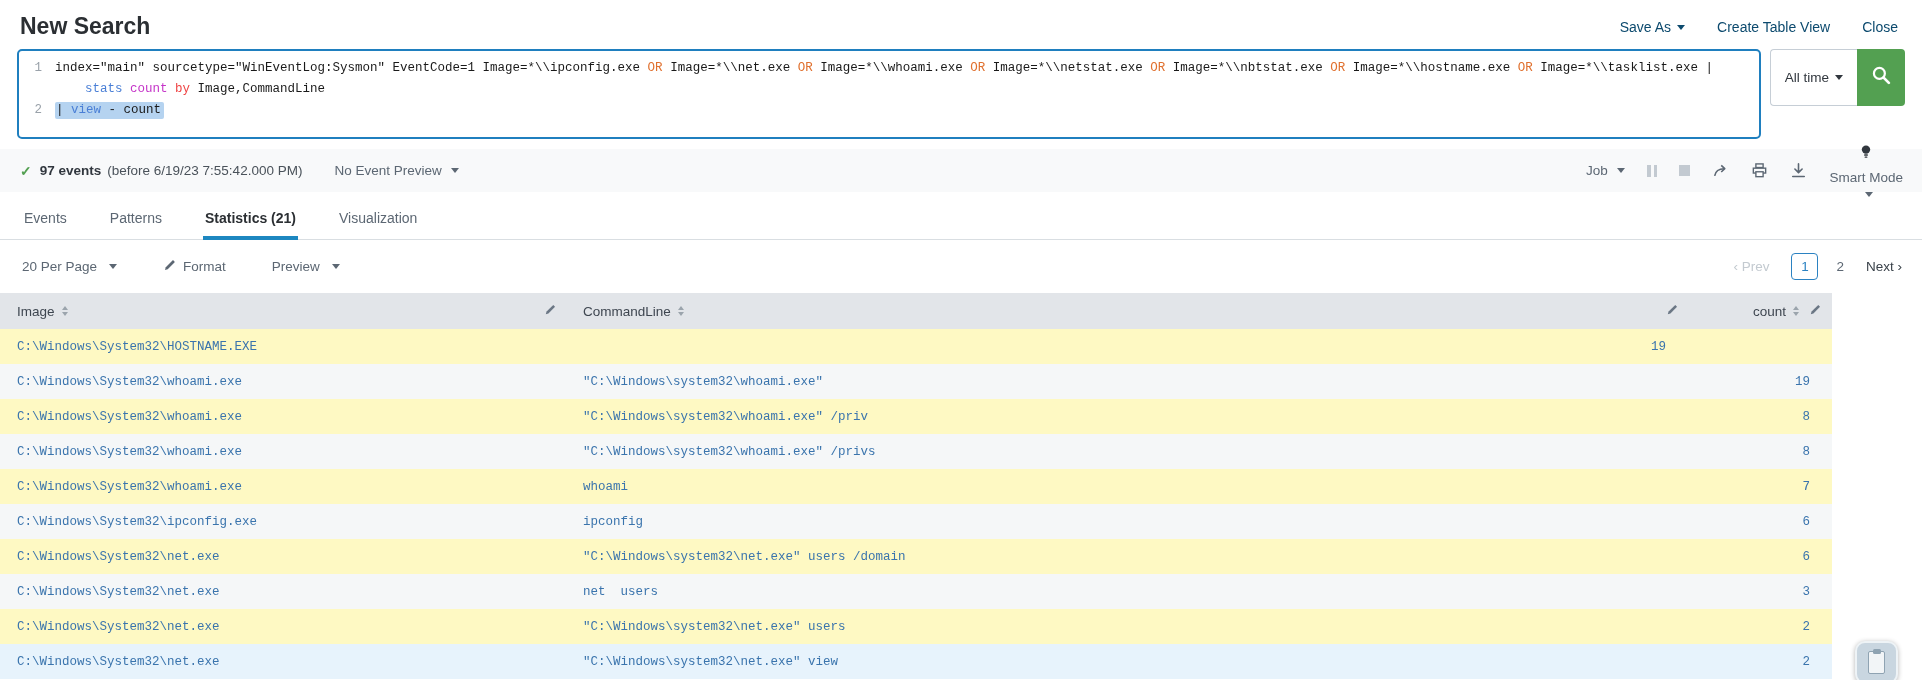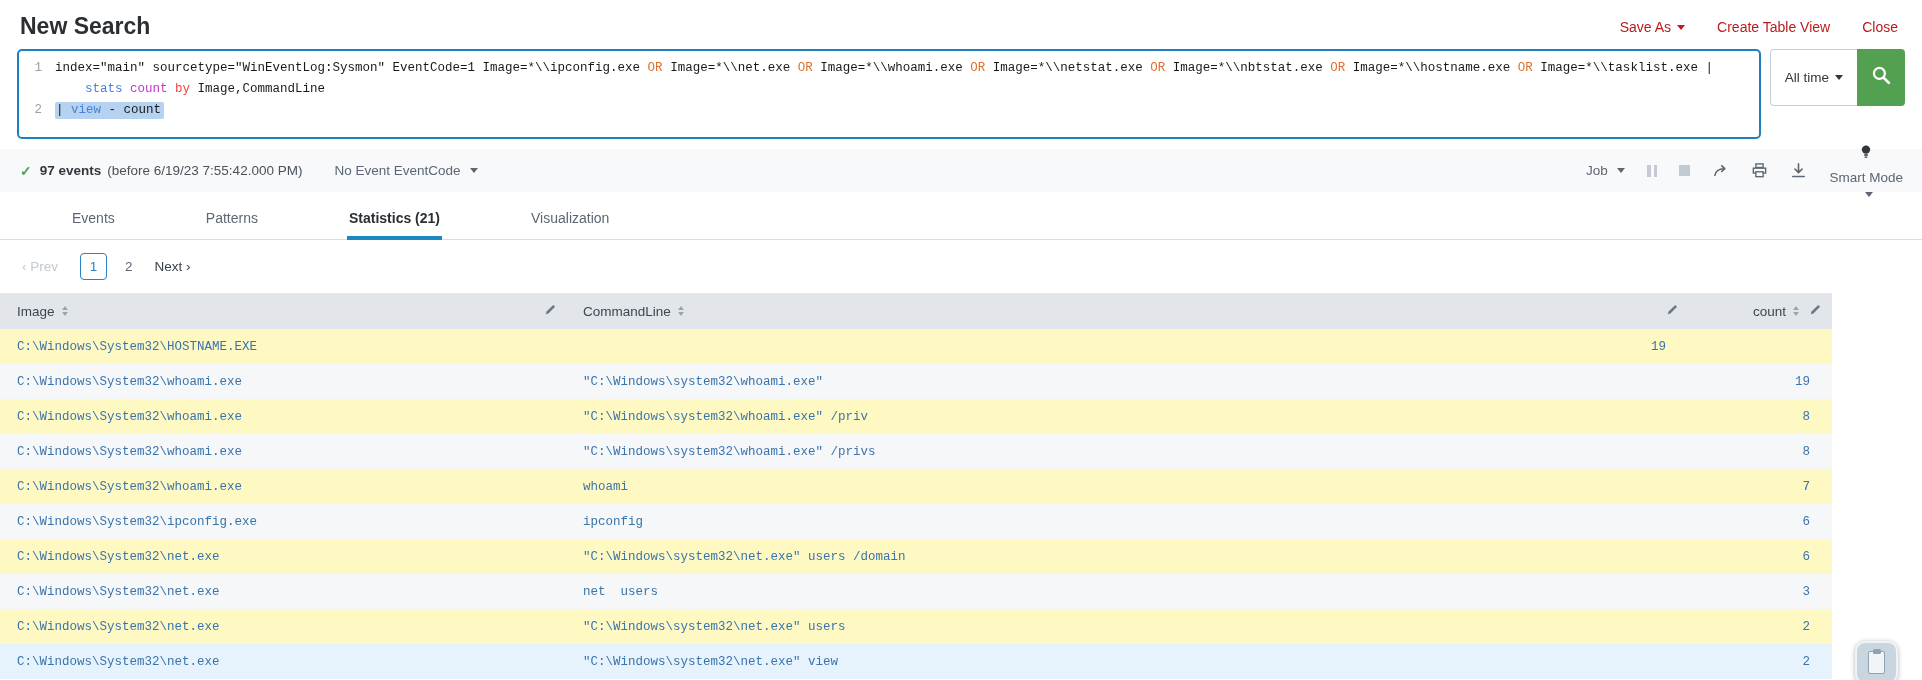--- a/index.html
+++ b/index.html
@@ -2,21 +2,21 @@
 <html><head>
 <meta charset="utf-8">
 <style>
   * { margin:0; padding:0; box-sizing:border-box; }
   html,body { width:1922px; height:680px; overflow:hidden; background:#fff;
     font-family:"Liberation Sans", sans-serif; color:#333; position:relative; }
 
   
   .topbar { display:flex; justify-content:space-between; align-items:center; padding:13px 24px 9px 20px; }
   .page-title { font-size:23px; font-weight:600; color:#2b2f33; }
-  .top-actions { display:flex; gap:32px; align-items:center; font-size:14px; color:#b91c1c; }
+  .top-actions { display:flex; gap:32px; align-items:center; font-size:14px; color:#0c4a6e; }
   .top-actions .lnk { cursor:pointer; }
 
   .caret { display:inline-block; width:0; height:0; border-left:4px solid transparent;
     border-right:4px solid transparent; border-top:5px solid currentColor; margin-left:6px; vertical-align:2px; }
 
   
   .search-row { display:flex; align-items:flex-start; padding:0 17px 0 17px; }
   .editor { flex:1; border:2px solid #1f7fbf; border-radius:5px; background:#fff;
     font-family:"Liberation Mono","DejaVu Sans Mono",monospace; font-size:12.5px; line-height:21px;
     padding:7px 8px 12px 0; min-height:90px; }
@@ -50,21 +50,21 @@
   .job-menu { cursor:pointer; }
   .jicon { display:flex; align-items:center; cursor:pointer; }
   .jicon.disabled { cursor:default; }
   .pause-bars { display:flex; gap:3px; }
   .pause-bars i { display:block; width:3.5px; height:12px; background:#c3cad1; }
   .stop-sq { display:block; width:11px; height:11px; background:#c3cad1; }
   .smart { display:flex; align-items:center; gap:7px; cursor:pointer;flex-direction:column; }
 
   
   .tabs { display:flex; gap:39px; padding:0 0 0 22px; border-bottom:1px solid #d9dee2; margin-top:6px; }
-  .tab { font-size:14px; color:#5c6773; padding:12px 2px 10px; cursor:pointer; border-bottom:4px solid transparent; margin-bottom:-1px;margin-left:48px; }
+  .tab { font-size:14px; color:#5c6773; padding:12px 2px 10px; cursor:pointer; border-bottom:4px solid transparent; margin-bottom:-1px; }
   .tab.active { color:#2b2f33; font-weight:700; border-bottom-color:#1d87c0; }
 
   
   .controls { display:flex; justify-content:space-between; align-items:center; padding:13px 20px 13px 22px; font-size:13.5px; color:#5c6773; }
   .ctrl-left { display:flex; align-items:center; gap:46px; }
   .ctrl { display:flex; align-items:center; cursor:pointer; gap:6px; }
   .pager { display:flex; align-items:center; gap:22px; }
   .pg-prev { color:#c3cad0; cursor:default; }
   .pg-next { color:#3a424a; cursor:pointer; }
   .pages { display:flex; align-items:center; gap:18px; }
@@ -140,21 +140,21 @@
     </div>
   </div>
 </div>
 
 <div class="job-bar">
   <div class="job-left">
     <span class="check">✓</span>
     <span class="ev-count">97 events</span>
     <span class="ev-qual">(before 6/19/23 7:55:42.000 PM)</span>
     <span class="sampling">
-      <span>No Event EventCode</span>
+      <span>No Event Preview</span>
       <span class="caret"></span>
     </span>
   </div>
   <div class="job-right">
     <span class="job-menu">
       <span>Job</span>
       <span class="caret"></span>
     </span>
     <span class="jicon disabled pause-bars">
         <i></i>
@@ -196,20 +196,38 @@
 </div>
 
 <div class="tabs">
     <div class="tab">Events</div>
     <div class="tab">Patterns</div>
     <div class="tab active">Statistics (21)</div>
     <div class="tab">Visualization</div>
   </div>
 
 <div class="controls">
+  <div class="ctrl-left">
+    <span class="ctrl">
+      <span>20 Per Page</span>
+      <span class="caret"></span>
+    </span>
+    <span class="ctrl">
+      <span class="pencil">
+        <svg width="14" height="14" viewBox="0 0 16 16">
+            <path d="M2.2 13.8 L3.2 10.6 L11.4 2.4 L13.6 4.6 L5.4 12.8 Z" fill="#5c6773"></path>
+          </svg>
+      </span>
+      <span>Format</span>
+    </span>
+    <span class="ctrl">
+      <span>Preview</span>
+      <span class="caret"></span>
+    </span>
+  </div>
   <div class="pager">
     <span class="pg-prev">‹ <span>Prev</span></span>
     <span class="pages">
         <span class="page-num active">1</span>
         <span class="page-num">2</span>
       </span>
     <span class="pg-next"><span>Next</span> ›</span>
   </div>
 </div>
 

